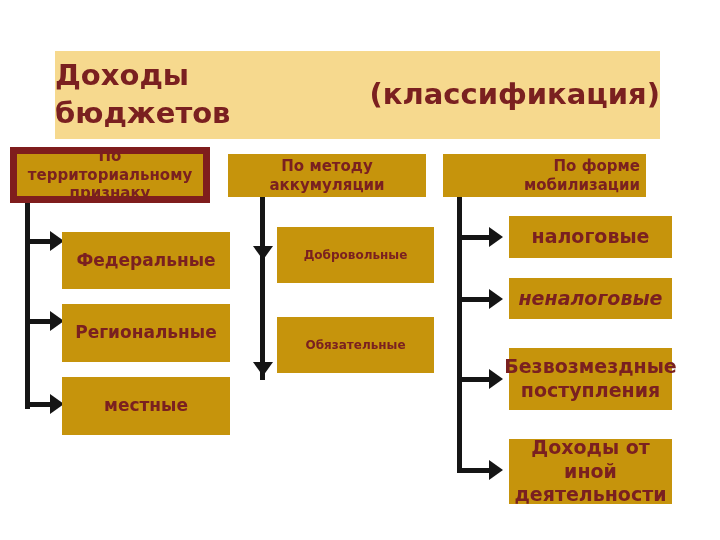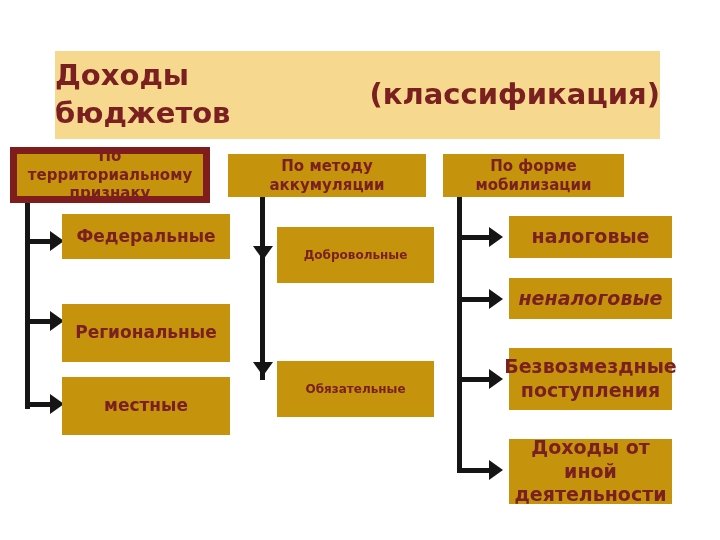--- a/index.html
+++ b/index.html
@@ -61,41 +61,41 @@
     <div>Доходы бюджетов</div>
     <div>(классификация)</div>
   </div>
 
   <div class="box header-box bordered" style="left:10px; top:147px; width:200px; height:56px;">По территориальному признаку</div>
 
   <div class="vline" style="left:25px; top:203px; width:5px; height:206px;"></div>
 
   <div class="hline" style="left:30px; top:239px; width:21px; height:5px;"></div>
   <div class="arrow-right" style="left:50px; top:231px;"></div>
-  <div class="box col1-item" style="left:62px; top:214px; width:168px; height:45px;">Федеральные</div>
+  <div class="box col1-item" style="left:62px; top:232px; width:168px; height:57px;">Федеральные</div>
 
   <div class="hline" style="left:30px; top:319px; width:21px; height:5px;"></div>
   <div class="arrow-right" style="left:50px; top:311px;"></div>
   <div class="box col1-item" style="left:62px; top:304px; width:168px; height:58px;">Региональные</div>
 
   <div class="hline" style="left:30px; top:402px; width:21px; height:5px;"></div>
   <div class="arrow-right" style="left:50px; top:394px;"></div>
   <div class="box col1-item" style="left:62px; top:377px; width:168px; height:58px;">местные</div>
 
   <div class="box header-box" style="left:228px; top:154px; width:198px; height:43px;">По методу аккумуляции</div>
 
   <div class="vline" style="left:260px; top:197px; width:5px; height:183px;"></div>
 
   <div class="arrow-down" style="left:253px; top:246px;"></div>
   <div class="box col2-item" style="left:277px; top:227px; width:157px; height:56px;">Добровольные</div>
 
   <div class="arrow-down" style="left:253px; top:362px;"></div>
-  <div class="box col2-item" style="left:277px; top:317px; width:157px; height:56px;margin-top:44px;">Обязательные</div>
+  <div class="box col2-item" style="left:277px; top:317px; width:157px; height:56px;">Обязательные</div>
 
-  <div class="box header-box" style="left:443px; top:154px; width:181px; height:43px;">По форме мобилизации</div>
+  <div class="box header-box" style="left:443px; top:154px; width:203px; height:43px;text-align:right;">По форме мобилизации</div>
 
   <div class="vline" style="left:457px; top:197px; width:5px; height:276px;"></div>
 
   <div class="hline" style="left:462px; top:235px; width:28px; height:5px;"></div>
   <div class="arrow-right" style="left:489px; top:227px;"></div>
   <div class="box col3-item" style="left:509px; top:216px; width:163px; height:42px;">налоговые</div>
 
   <div class="hline" style="left:462px; top:297px; width:28px; height:5px;"></div>
   <div class="arrow-right" style="left:489px; top:289px;"></div>
   <div class="box col3-item" style="left:509px; top:278px; width:163px; height:41px;font-style:italic;">неналоговые</div>

